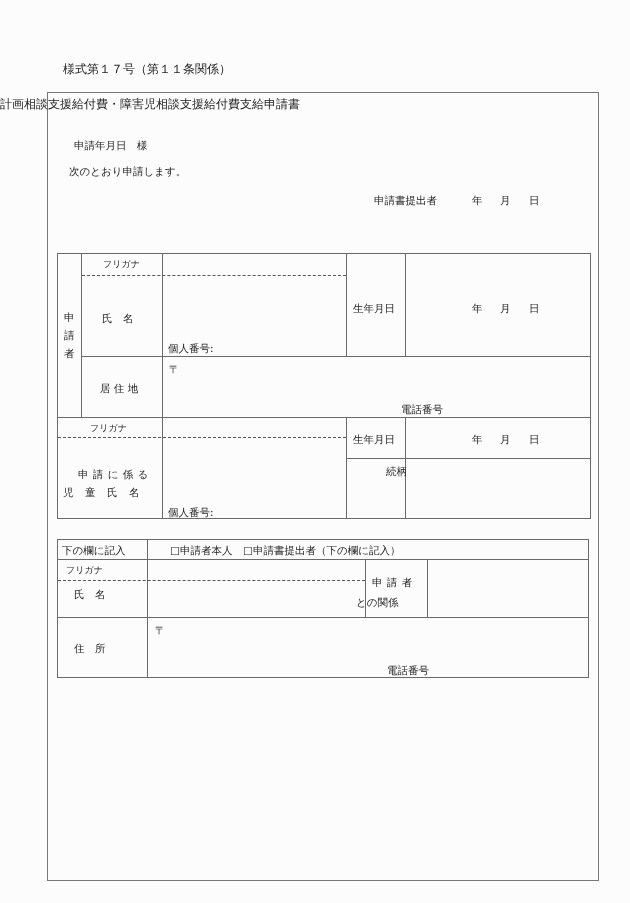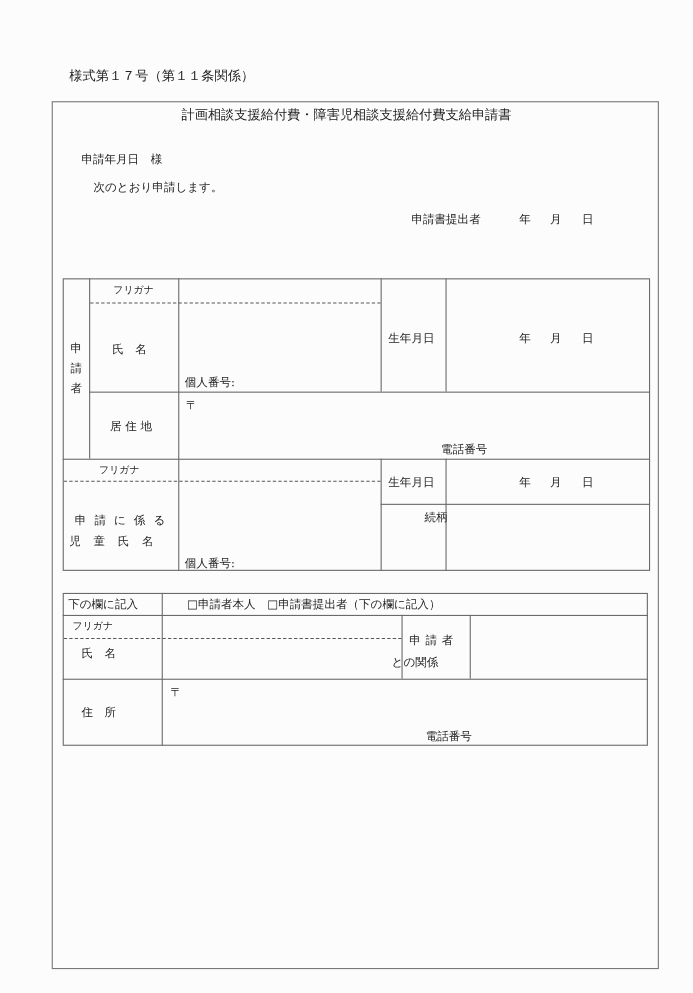--- a/index.html
+++ b/index.html
@@ -19,24 +19,24 @@
   .frame { position:absolute; border:1.5px solid #777; box-sizing:border-box; }
   .field { position:absolute; background:transparent; }
 </style>
 </head>
 <body>
 
 <div class="t f12" style="left:63px;top:63px;">様式第１７号（第１１条関係）</div>
 
 <div class="frame" style="left:47px;top:92px;width:552px;height:789px;"></div>
 
-<div class="t f12" style="left:0;width:630px;text-align:center;top:98px;">計画相談支援給付費・障害児相談支援給付費支給申請書</div>
+<div class="t f12" style="left:0;width:630px;top:98px;">計画相談支援給付費・障害児相談支援給付費支給申請書</div>
 
 <div class="t f10" style="left:74px;top:140px;">申請年月日　様</div>
-<div class="t f10" style="left:69px;top:166px;margin-left:16px;">次のとおり申請します。</div>
+<div class="t f10" style="left:69px;top:166px;">次のとおり申請します。</div>
 
 <div>
   <div class="t f10" style="left:374px;top:195px;">申請書提出者</div>
   <div class="t f10" style="left:472px;top:195px;">年</div>
   <div class="t f10" style="left:500px;top:195px;">月</div>
   <div class="t f10" style="left:529px;top:195px;">日</div>
 </div>
 
 <div>
   <div class="box" style="left:57px;top:253px;width:534px;height:266px;"></div>
@@ -67,21 +67,21 @@
   <div class="t f10" style="left:100px;top:383px;">居 住 地</div>
   <div class="t f10" style="left:169px;top:364px;">〒</div>
   <div class="field" style="left:182px;top:360px;width:400px;height:35px;"></div>
   <div class="t f10" style="left:401px;top:404px;">電話番号</div>
   <div class="field" style="left:450px;top:400px;width:135px;height:15px;"></div>
 
   <div class="hline" style="left:57px;top:417px;width:534px;"></div>
   <div class="t f9" style="left:90px;top:424px;">フリガナ</div>
   <div class="dash" style="left:58px;top:437px;width:288px;"></div>
   <div class="field" style="left:164px;top:419px;width:180px;height:17px;"></div>
-  <div class="t f10" style="left:68px;top:469px;letter-spacing:0.5px;font-family:Liberation Mono, monospace;">申 請 に 係 る</div>
+  <div class="t f10" style="left:78px;top:469px;letter-spacing:0.5px;">申 請 に 係 る</div>
   <div class="t f10" style="left:63px;top:487px;letter-spacing:0.5px;">児　童　氏　名</div>
   <div class="field" style="left:164px;top:440px;width:180px;height:55px;"></div>
   <div class="t f10" style="left:168px;top:507px;">個人番号:</div>
   <div class="field" style="left:218px;top:504px;width:126px;height:14px;"></div>
 
   <div class="vline" style="left:346px;top:417px;height:102px;"></div>
   <div class="vline" style="left:405px;top:417px;height:102px;"></div>
   <div class="hline" style="left:346px;top:458px;width:245px;"></div>
   <div class="t f10" style="left:353px;top:434px;">生年月日</div>
   <div class="t f10" style="left:472px;top:434px;">年</div>

